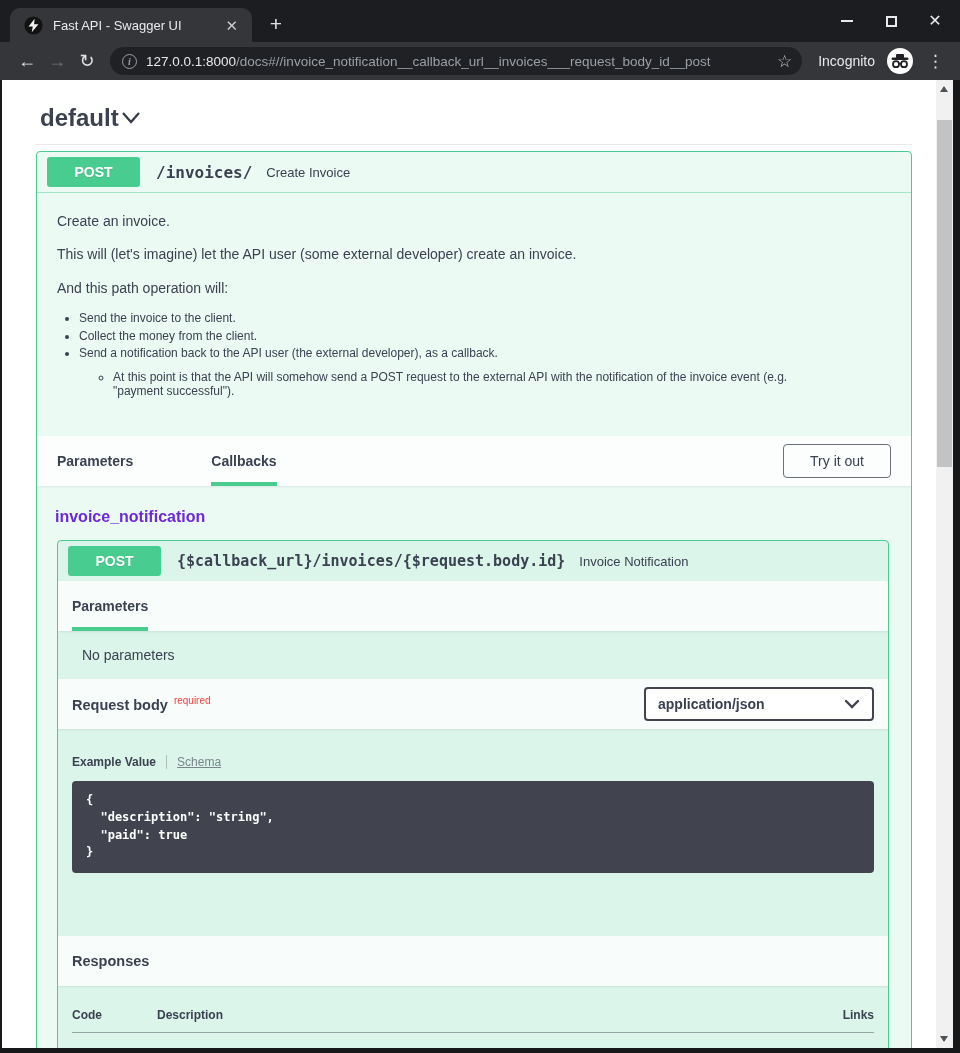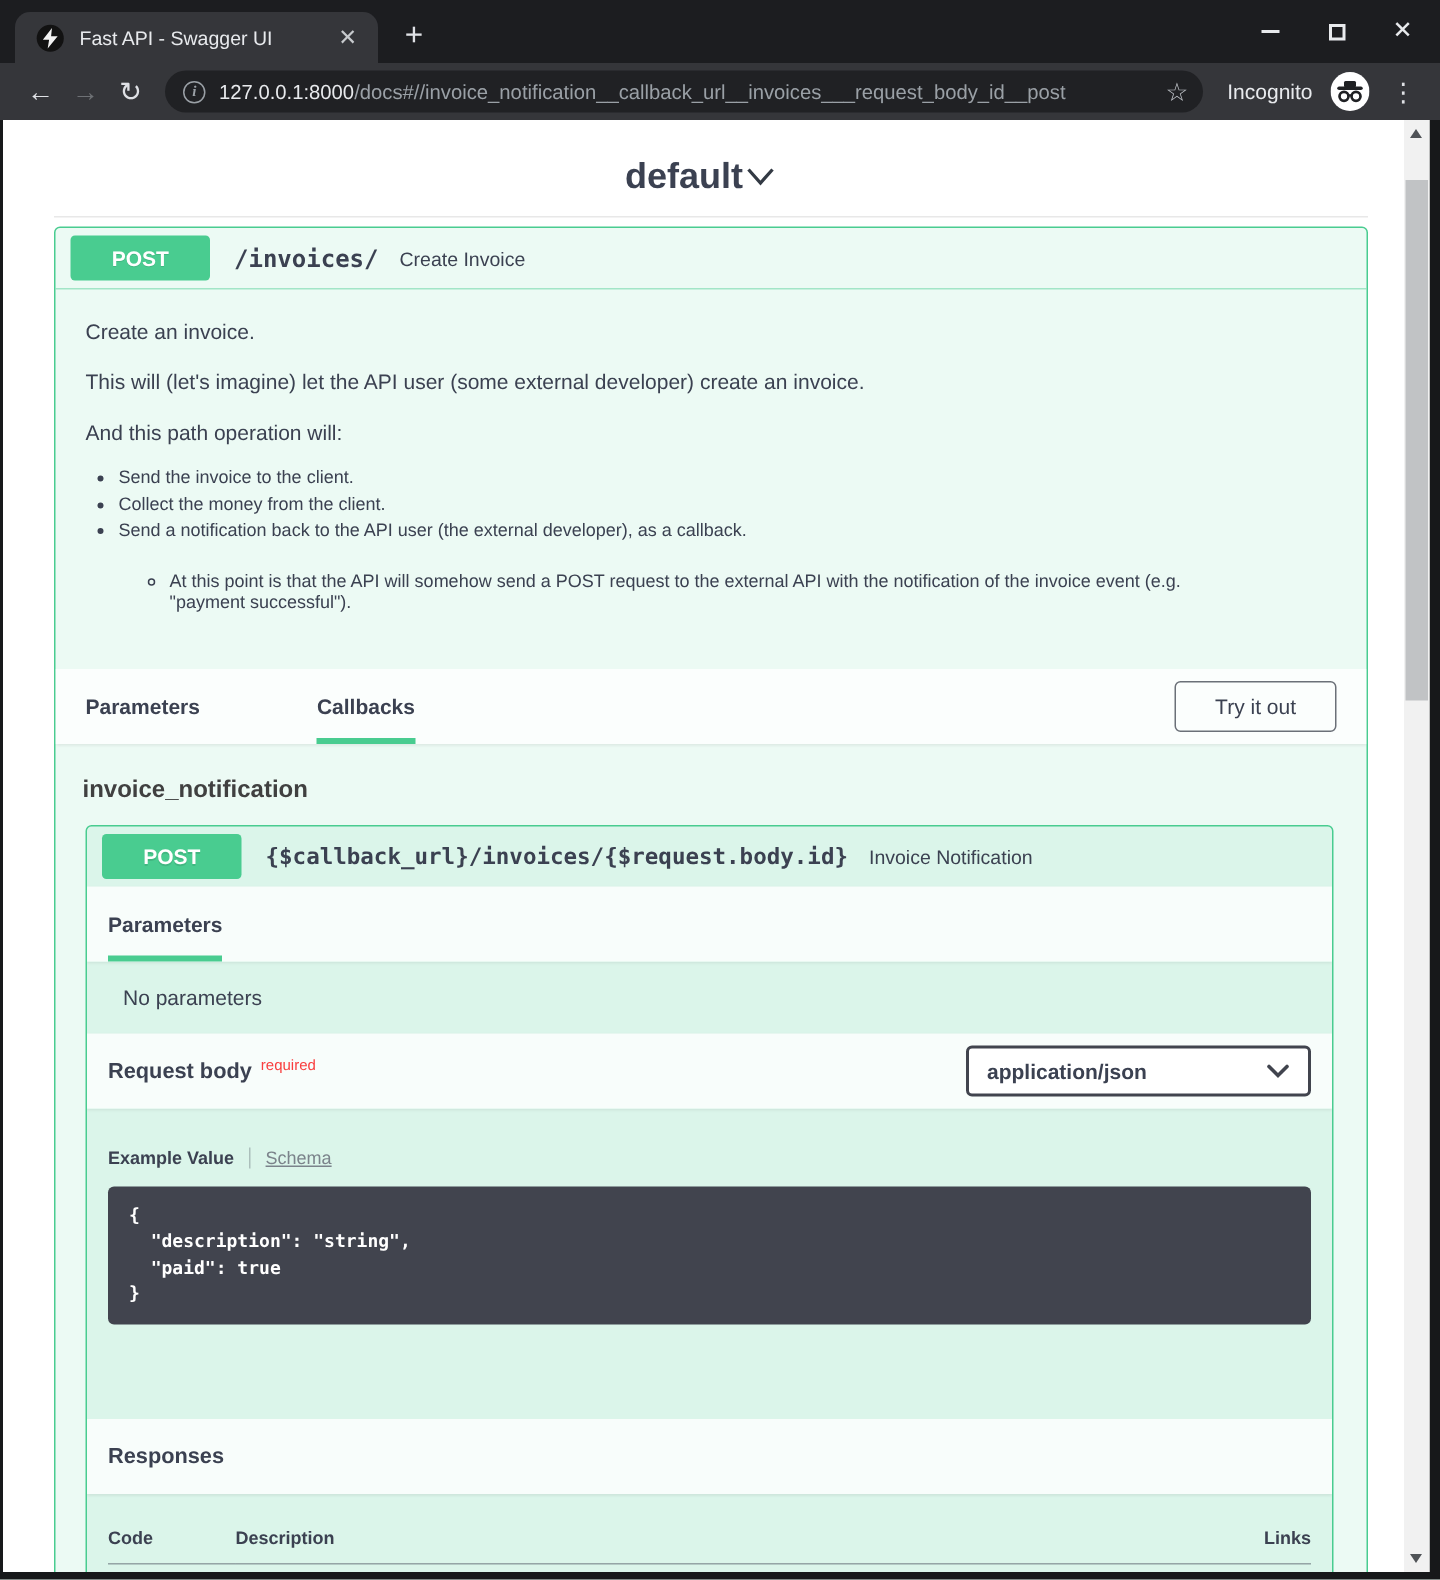--- a/index.html
+++ b/index.html
@@ -55,21 +55,21 @@
   .page { flex:1; background:#fff; overflow:hidden; color:#3b4151; }
   .vscroll { width:17px; background:#f1f1f1; position:relative; flex:0 0 auto; }
   .scroll-up { position:absolute; top:6px; left:4px; width:0; height:0;
     border-left:4.5px solid transparent; border-right:4.5px solid transparent; border-bottom:6px solid #505357; }
   .scroll-down { position:absolute; bottom:6px; left:4px; width:0; height:0;
     border-left:4.5px solid transparent; border-right:4.5px solid transparent; border-top:6px solid #505357; }
   .scroll-thumb { position:absolute; top:40px; left:1px; width:15px; height:347px; background:#c1c3c5; }
 
   
   .swagger { padding:14px 24px 0 34px; }
-  .section-head { display:flex; justify-content:center; align-items:center; padding:10px 16px 12px 4px; }
+  .section-head { display:flex; justify-content:flex-start; align-items:center; padding:10px 16px 12px 4px; }
   .section-title { font-size:24px; font-weight:700; color:#3b4151; }
   .chevron-lg svg { display:block; }
   .head-divider { border-bottom:1px solid #e8e8e8; margin:0 0 6px 0; }
 
   .opblock {
     border:1px solid #49cc90; border-radius:4px; background:rgba(73,204,144,.1);
     overflow:hidden;
   }
   .op-summary { display:flex; align-items:center; padding:5px 10px; border-bottom:1px solid rgba(73,204,144,.45); }
   .method-badge {
@@ -77,39 +77,39 @@
     width:93px; text-align:center; padding:7px 0; border-radius:3px; flex:0 0 auto;
     text-shadow:0 1px 0 rgba(0,0,0,.1);
   }
   .op-path { font-family:"DejaVu Sans Mono", monospace; font-weight:700; font-size:16px; color:#3b4151; margin-left:16px; }
   .op-desc { font-size:13px; color:#3b4151; margin-left:14px; }
 
   .op-description { padding:18px 20px 34px 20px; font-size:14px; color:#3b4151; line-height:1.45; }
   .op-description p { margin-bottom:13px; }
   .op-description ul { margin:2px 0 0 0; padding-left:22px; font-size:12px; line-height:1.22; }
   .op-description ul li { margin-bottom:3px; }
-  .op-description ul ul { list-style:circle; padding-left:34px; margin-top:19px; font-size:12px; max-width:760px; }
+  .op-description ul ul { list-style:circle; padding-left:34px; margin-top:9px; font-size:12px; max-width:760px; }
 
   .band {
     background:rgba(255,255,255,.8); box-shadow:0 1px 2px rgba(0,0,0,.08);
     display:flex; align-items:center; padding:0 20px; min-height:50px; position:relative;
   }
   .tabbar .tab-item {
     font-size:14px; font-weight:700; color:#3b4151; height:50px;
     display:flex; align-items:center; border-bottom:4px solid transparent; padding-top:4px;
     margin-right:78px;
   }
   .tabbar .tab-item.active { border-bottom-color:#49cc90; }
   .try-btn {
     margin-left:auto; background:transparent; border:1.5px solid #6b7078; border-radius:4px;
     color:#3b4151; font-size:14px; padding:8px 26px; font-family:"Liberation Sans", sans-serif;
   }
 
   .callbacks-wrap { padding:22px 22px 0 16px; }
-  .cb-title { font-size:16px; font-weight:700; color:#404040; margin-bottom:14px; padding-left:2px; }
+  .cb-title { font-size:16px; font-weight:700; color:#6d28d9; margin-bottom:14px; padding-left:2px; }
   .opblock.nested { margin-left:4px; }
   .opblock.nested .op-summary { border-bottom:none; }
   .opblock.nested .op-path { font-size:15px; }
 
   .band.inner-tabbar { padding:0 14px; }
   .band.inner-tabbar .tab-item { margin-right:0; }
   .no-params { padding:16px 24px; font-size:14px; color:#3b4151; }
 
   .reqbody-band { justify-content:space-between; padding:0 14px; }
   .reqbody-label { font-size:14.5px; font-weight:700; color:#3b4151; }

